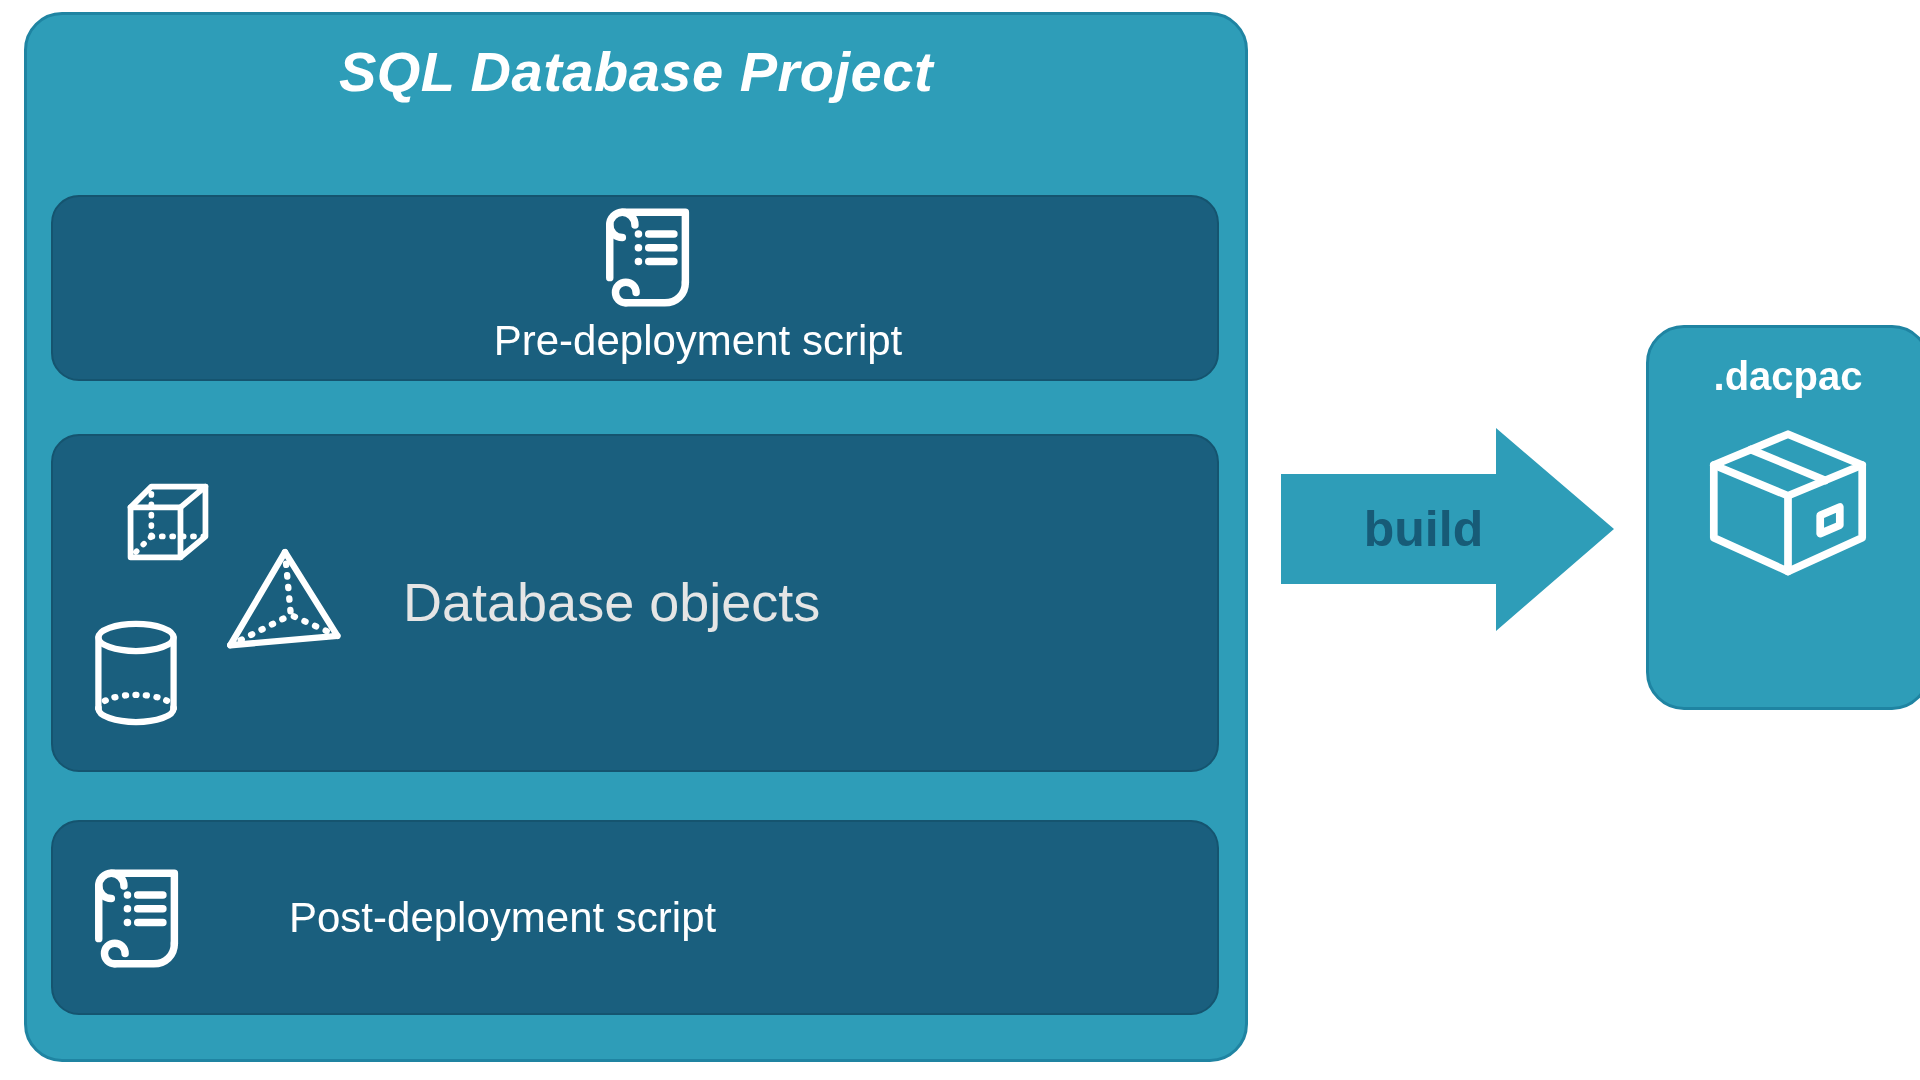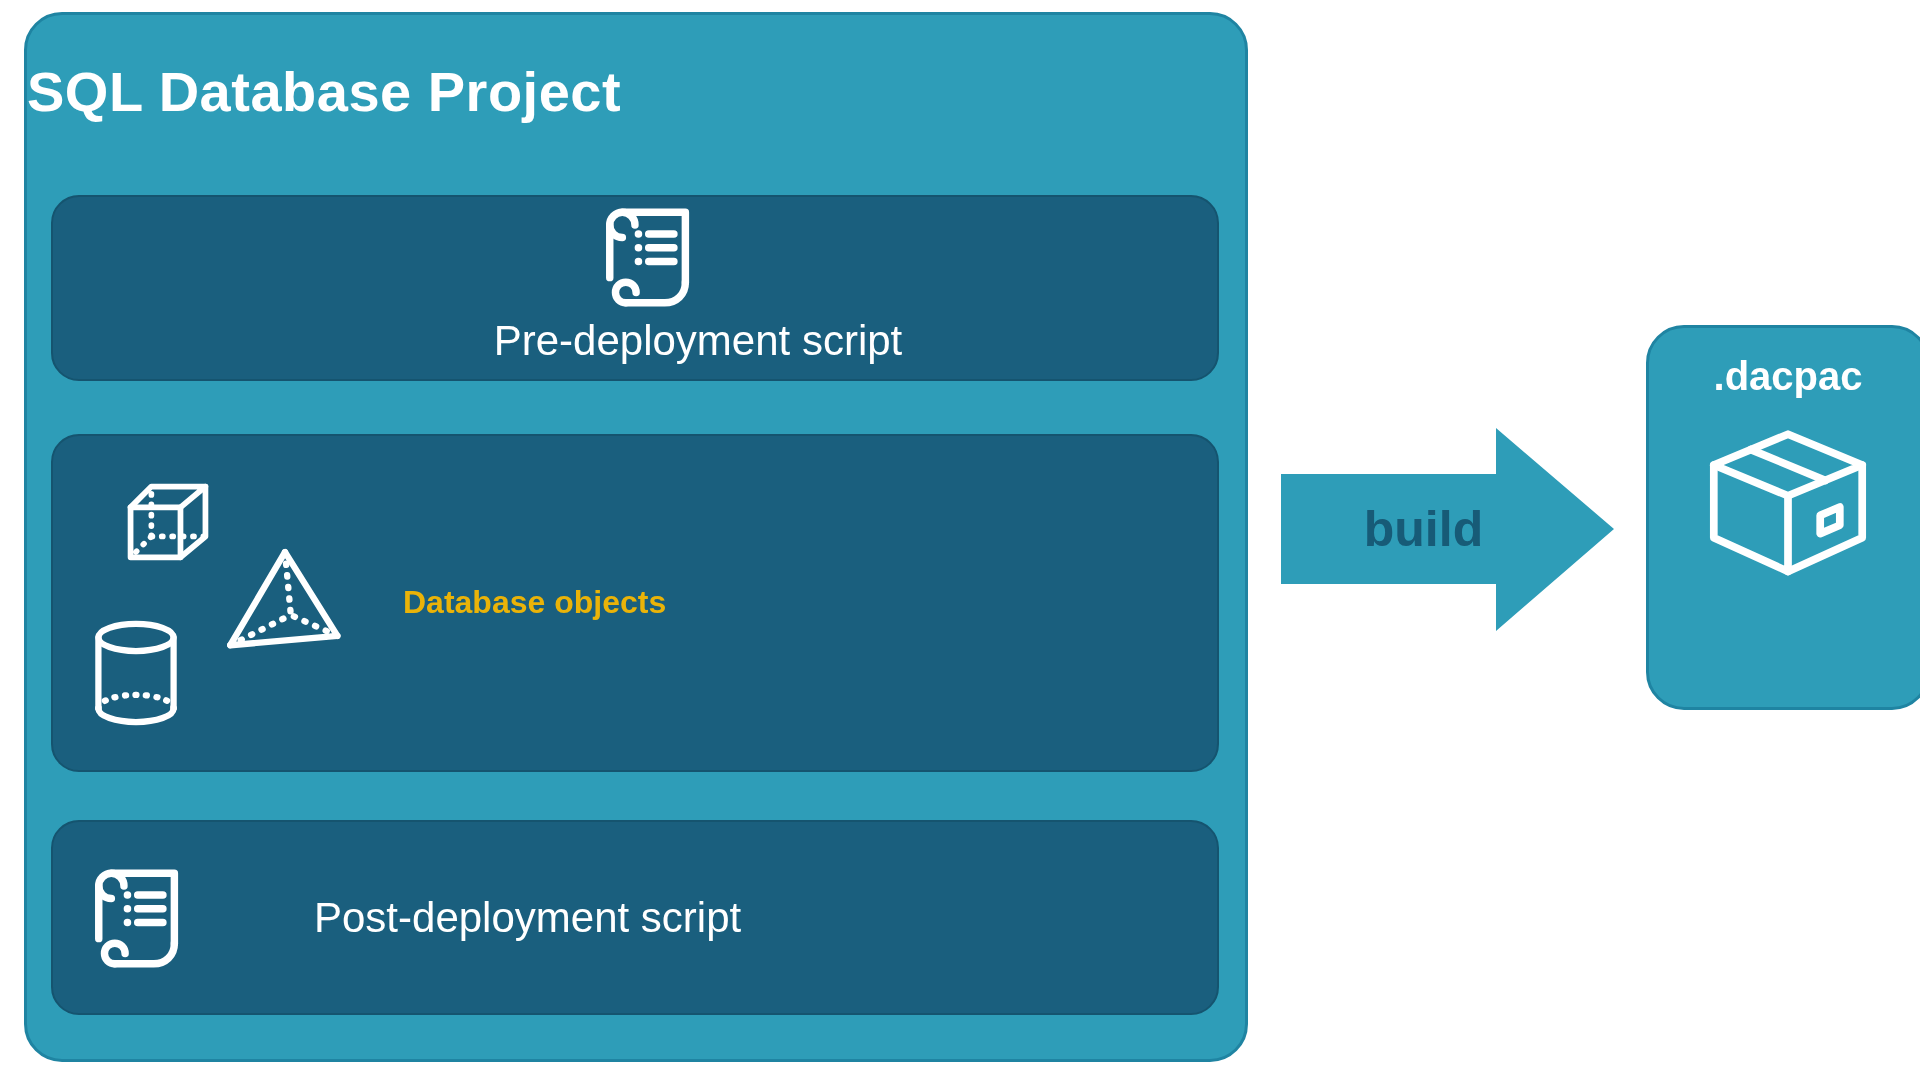--- a/index.html
+++ b/index.html
@@ -5,40 +5,40 @@
   html,body{margin:0;padding:0;background:#ffffff;}
   body{font-family:"Liberation Sans", sans-serif;}
   .canvas{position:relative;width:1920px;height:1080px;background:#ffffff;overflow:hidden;}
 
   
   .outer{
     position:absolute;left:24px;top:12px;width:1224px;height:1050px;
     background:#2E9DB8;border:3px solid #1F84A2;border-radius:38px;box-sizing:border-box;
   }
   .title{
-    margin-top:44px;color:#ffffff;
-    font-size:56px;font-weight:600;letter-spacing:.5px;
+    margin-top:24px;text-align:center;color:#ffffff;
+    font-size:56px;font-weight:600;letter-spacing:.5px;font-style:italic;
   }
 
   
   .inner{
     position:absolute;left:24px;width:1168px;
     background:#1A5F7E;border:2px solid #15546F;border-radius:28px;box-sizing:border-box;
     color:#ffffff;
   }
   .box1{top:180px;height:186px;display:flex;align-items:center;padding-left:32px;flex-direction:column;}
   .box2{top:419px;height:338px;}
-  .box3{top:805px;height:195px;display:flex;align-items:center;padding-left:32px;gap:25px;}
+  .box3{top:805px;height:195px;display:flex;align-items:center;padding-left:32px;}
 
   .row-icon{width:110px;height:120px;flex:0 0 auto;}
   .row-label{margin-left:94px;font-size:42px;font-weight:400;color:#ffffff;}
 
   .obj-label{
     position:absolute;left:350px;top:50%;transform:translateY(-50%);
-    font-size:32px;line-height:1.55;color:#eab308;font-weight:bold;
+    font-size:54px;line-height:1.55;color:#e5e5e5;
   }
 
   .icon-cube{position:absolute;left:58px;top:36px;width:114px;height:104px;}
   .icon-pyramid{position:absolute;left:168px;top:104px;width:128px;height:122px;}
   .icon-cylinder{position:absolute;left:36px;top:180px;width:94px;height:116px;}
 
   
   .arrow-svg{position:absolute;left:1281px;top:428px;width:333px;height:203px;}
   .build-label{
     position:absolute;left:1281px;top:503px;width:215px;height:52px;

